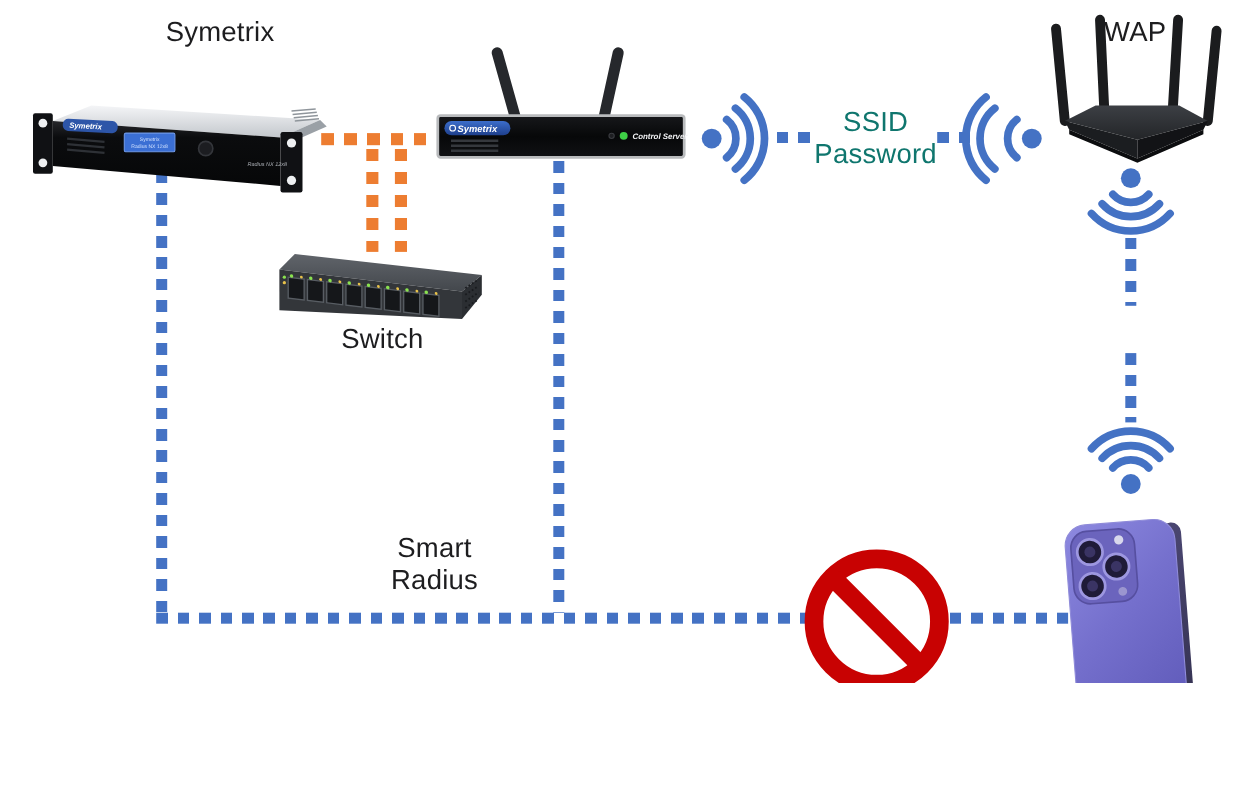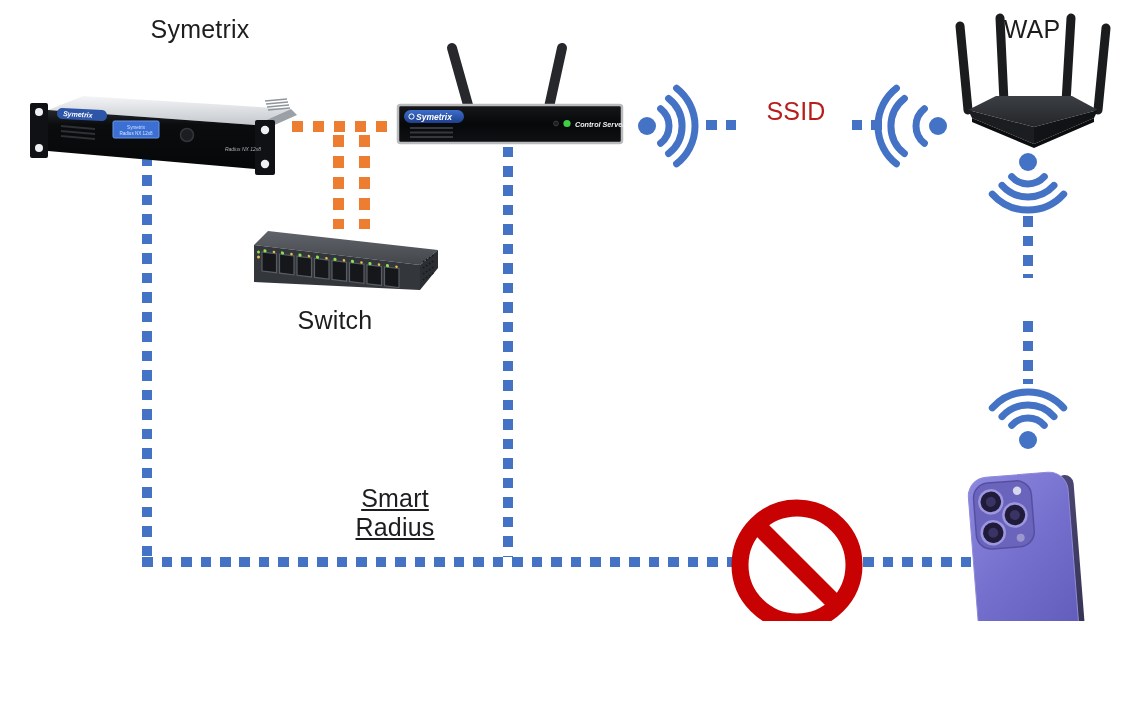--- a/index.html
+++ b/index.html
@@ -6,48 +6,49 @@
   #canvas{
     position:relative;width:1136px;height:621px;background:#ffffff;
     font-family:"Liberation Sans",sans-serif;overflow:hidden;
   }
   svg{overflow:visible;display:block;}
   .abs{position:absolute;}
   .lbl{
     position:absolute;font-size:25px;color:#1d1d1f;text-align:center;
     line-height:1.17;letter-spacing:.2px;white-space:nowrap;
   }
-  .lbl.blue{color:#b91c1c;}
+  .lbl.blue{color:#0f766e;}
   .dash{position:absolute;}
   .dash.hb{height:10px;background:repeating-linear-gradient(90deg,#4472C4 0 10.5px,transparent 10.5px 19.5px);}
   .dash.vb{width:10px;background:repeating-linear-gradient(180deg,#4472C4 0 10.5px,transparent 10.5px 19.5px);}
   .dash.ho{height:11px;background:repeating-linear-gradient(90deg,#ED7D31 0 11.5px,transparent 11.5px 21px);}
   .dash.vo{width:11px;background:repeating-linear-gradient(180deg,#ED7D31 0 11.5px,transparent 11.5px 21px);}
 </style>
 </head>
 <body>
 
 <div id="canvas">
 
   <div class="lbl" style="left:110px;top:15px;width:180px;">
     <div>Symetrix</div>
   </div>
 
 
   <div class="lbl" style="left:972px;top:15px;width:120px;">WAP</div>
 
-  <div class="lbl" style="left:285px;top:306px;width:100px;">Switch</div>
-
-  <div class="lbl" style="left:330px;top:484px;width:130px;text-decoration:underline;">
+  <div class="lbl" style="left:285px;top:294px;width:100px;text-align:right;">Switch</div>
+
+  <div class="lbl" style="left:330px;top:484px;width:130px;">
     <div>Smart</div>
     <div>Radius</div>
   </div>
 
   <div class="lbl blue" style="left:739px;top:97px;width:114px;">
     <div>SSID</div>
+    <div>Password</div>
   </div>
 
 
   <div class="dash ho" style="left:292px;top:121px;width:106px;"></div>
   <div class="dash vo" style="left:333px;top:135px;height:94px;"></div>
   <div class="dash vo" style="left:359px;top:135px;height:94px;"></div>
 
   <div class="dash vb" style="left:142px;top:156px;height:401px;"></div>
   <div class="dash vb" style="left:503px;top:127px;height:430px;"></div>
   <div class="dash hb" style="left:142px;top:557px;width:829px;"></div>

